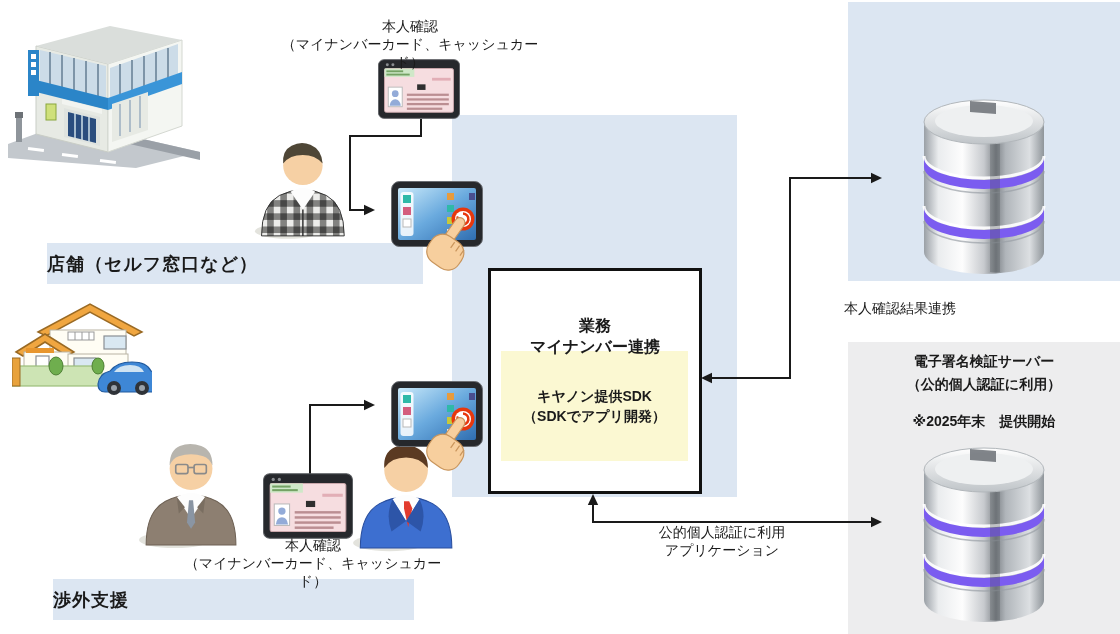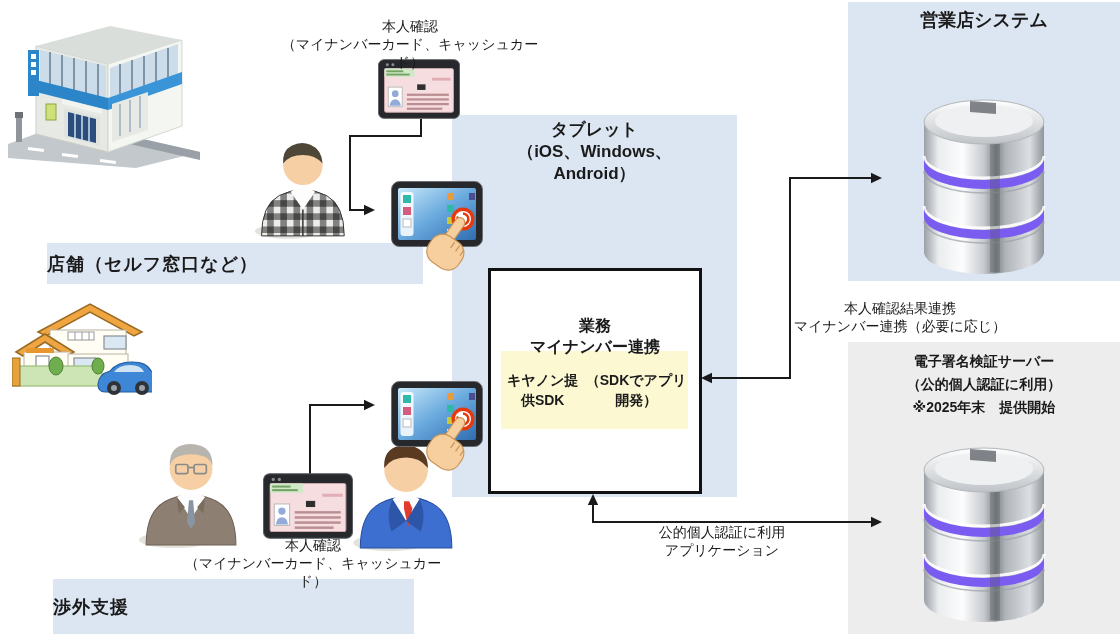--- a/index.html
+++ b/index.html
@@ -7,79 +7,72 @@
           font-family:"Liberation Sans","DejaVu Sans",sans-serif;color:#1a1a1a;}
   .abs{position:absolute;}
   
   .panel-blue{background:#dce6f2;}
   .panel-gray{background:#ededee;}
   .zone-bar{display:flex;align-items:center;justify-content:flex-start;font-weight:bold;font-size:18px;letter-spacing:1px;z-index:2;}
   .tablet-box{left:452px;top:115px;width:285px;height:382px;z-index:1;}
   .tablet-box-title{left:452px;top:119px;width:285px;text-align:center;font-weight:bold;font-size:17px;line-height:22px;z-index:3;}
   .app-box{left:488px;top:268px;width:214px;height:226px;background:#ffffff;border:3px solid #111;box-sizing:border-box;z-index:2;}
   .app-box-title{left:488px;top:276px;width:214px;text-align:center;font-weight:bold;font-size:16px;line-height:21px;z-index:3;margin-top:39px;}
-  .sdk-box{left:501px;top:351px;width:187px;height:78px;background:#fbf8d2;display:flex;flex-direction:row;align-items:center;justify-content:center;
+  .sdk-box{left:501px;top:351px;width:187px;height:110px;background:#fbf8d2;display:flex;flex-direction:column;align-items:center;justify-content:center;
            font-weight:bold;font-size:14px;line-height:20px;text-align:center;z-index:3;}
   .sales-box{left:848px;top:2px;width:272px;height:279px;z-index:1;}
   .sales-title{left:848px;top:8px;width:272px;text-align:center;font-weight:bold;font-size:18px;z-index:3;}
   .esign-box{left:848px;top:342px;width:272px;height:292px;z-index:1;}
   .esign-title{left:848px;top:350px;width:272px;text-align:center;font-weight:bold;z-index:3;}
   .esign-title .big{font-size:14px;line-height:23px;display:block;}
-  .esign-title .small{font-size:14px;line-height:19px;display:block;margin-top:2px;}
+  .esign-title .small{font-size:14px;line-height:19px;display:block;margin-top:16px;}
   .note{position:absolute;text-align:center;font-size:14px;line-height:18px;z-index:7;}
   .figure{position:absolute;z-index:6;}
   .arrow-layer{position:absolute;left:0;top:0;z-index:5;pointer-events:none;}
 </style>
 </head>
 <body>
 
 <div class="canvas">
 
   <div class="abs panel-blue tablet-box"></div>
   <div class="abs panel-blue sales-box"></div>
   <div class="abs panel-gray esign-box"></div>
   <div class="abs panel-blue zone-bar" style="left:47px;top:243px;width:376px;height:41px;">
     <span>店舗（セルフ窓口など）</span>
   </div>
-  <div class="abs panel-blue zone-bar" style="left:53px;top:579px;width:361px;height:55px;">
+  <div class="abs panel-blue zone-bar" style="left:53px;top:579px;width:361px;height:41px;">
     <span>渉外支援</span>
   </div>
   <div class="abs app-box"></div>
   <div class="abs sdk-box">
     <span>キヤノン提供SDK</span>
     <span>（SDKでアプリ開発）</span>
   </div>
 
-  <div class="abs tablet-box-title">
-    <span>タブレット</span><br>
-    <span>（iOS、Windows、</span><br>
-    <span>Android）</span>
-  </div>
   <div class="abs app-box-title">
     <span>業務</span><br>
     <span>マイナンバー連携</span>
   </div>
-  <div class="abs sales-title">営業店システム</div>
   <div class="abs esign-title">
     <span class="big">電子署名検証サーバー</span>
     <span class="big">（公的個人認証に利用）</span>
     <span class="small">※2025年末　提供開始</span>
   </div>
 
   <div class="note" style="left:278px;top:17px;width:264px;">
     <span>本人確認</span><br>
     <span>（マイナンバーカード、キャッシュカード）</span>
   </div>
   <div class="note" style="left:181px;top:536px;width:264px;">
     <span>本人確認</span><br>
     <span>（マイナンバーカード、キャッシュカード）</span>
   </div>
   <div class="note" style="left:793px;top:299px;width:214px;">
     <span>本人確認結果連携</span><br>
-    <span>マイナンバー連携（必要に応じ）</span>
   </div>
   <div class="note" style="left:656px;top:523px;width:132px;">
     <span>公的個人認証に利用</span><br>
     <span>アプリケーション</span>
   </div>
 
   <svg class="arrow-layer" width="1120" height="634" viewBox="0 0 1120 634">
     <g stroke="#1a1a1a" stroke-width="2" fill="none">
       <path d="M421,119 L421,136 L350,136 L350,210 L366,210"></path>
       <path d="M310,475 L310,405 L366,405"></path>

